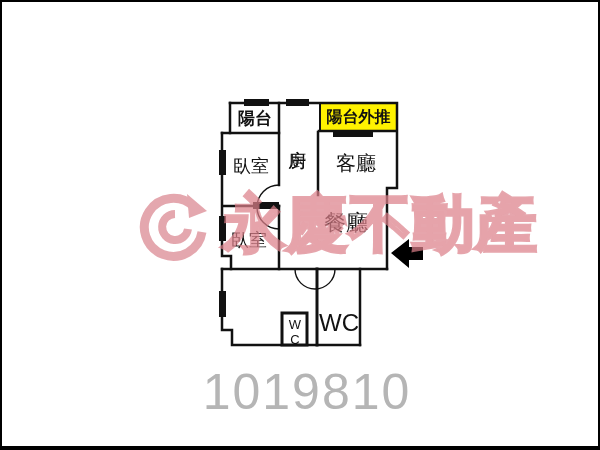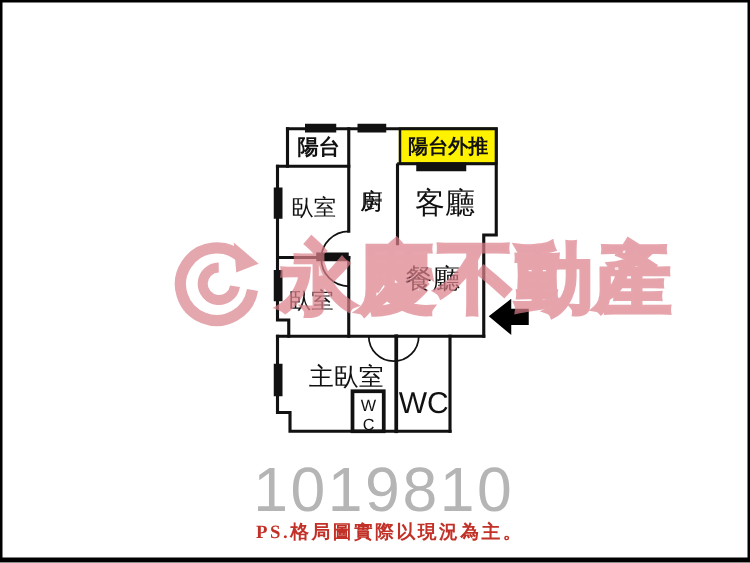--- a/index.html
+++ b/index.html
@@ -102,36 +102,34 @@
       <rect x="251" y="200" width="26" height="7"></rect>
     </g>
   </svg>
 
   <svg class="abs" style="left:389px;top:237px;" width="33" height="30" viewBox="0 0 33 30">
     <polygon points="0,14 18,0 18,8 32,8 32,21 18,21 18,29" fill="#000"></polygon>
   </svg>
 
   <div class="room-label" style="left:253px;top:116px;font-size:17px;font-weight:bold;">陽台</div>
   <div class="vtext" style="left:284px;top:134px;font-size:18px;">廚房</div>
-  <div class="room-label" style="left:354px;top:161px;font-size:24px;">客廳</div>
+  <div class="room-label" style="left:354px;top:161px;font-size:20px;">客廳</div>
   <div class="room-label" style="left:249px;top:164px;font-size:18px;">臥室</div>
   <div class="room-label" style="left:311px;top:221px;font-size:22px;margin-left:33px;">餐廳</div>
   <div class="room-label" style="left:247px;top:238px;font-size:18px;">臥室</div>
-  <div class="room-label" style="left:275px;top:300px;font-size:20px;">主臥室</div>
   <div class="room-label" style="left:337px;top:321px;font-size:24px;">WC</div>
   <div class="vtext" style="left:285px;top:315px;font-size:13px;">WC</div>
 
   <div class="watermark">
     <svg class="abs" style="left:10px;top:8px;" width="76" height="76" viewBox="0 0 76 76">
       <g stroke="#DD8F98" fill="none">
         <path d="M 57 17 A 29 29 0 1 0 65 42" stroke-width="9"></path>
         <path d="M 38 24 A 13 13 0 1 0 51 39" stroke-width="8"></path>
       </g>
       <polygon points="50,4 70,21 52,28" fill="#DD8F98"></polygon>
     </svg>
     <div class="wm-text">永慶不動產</div>
   </div>
 
   <div class="listing-number">1019810</div>
 
-  <div class="footnote">PS.格局圖實際以現況為主。</div>
 
 </div>
 
 </body></html>

